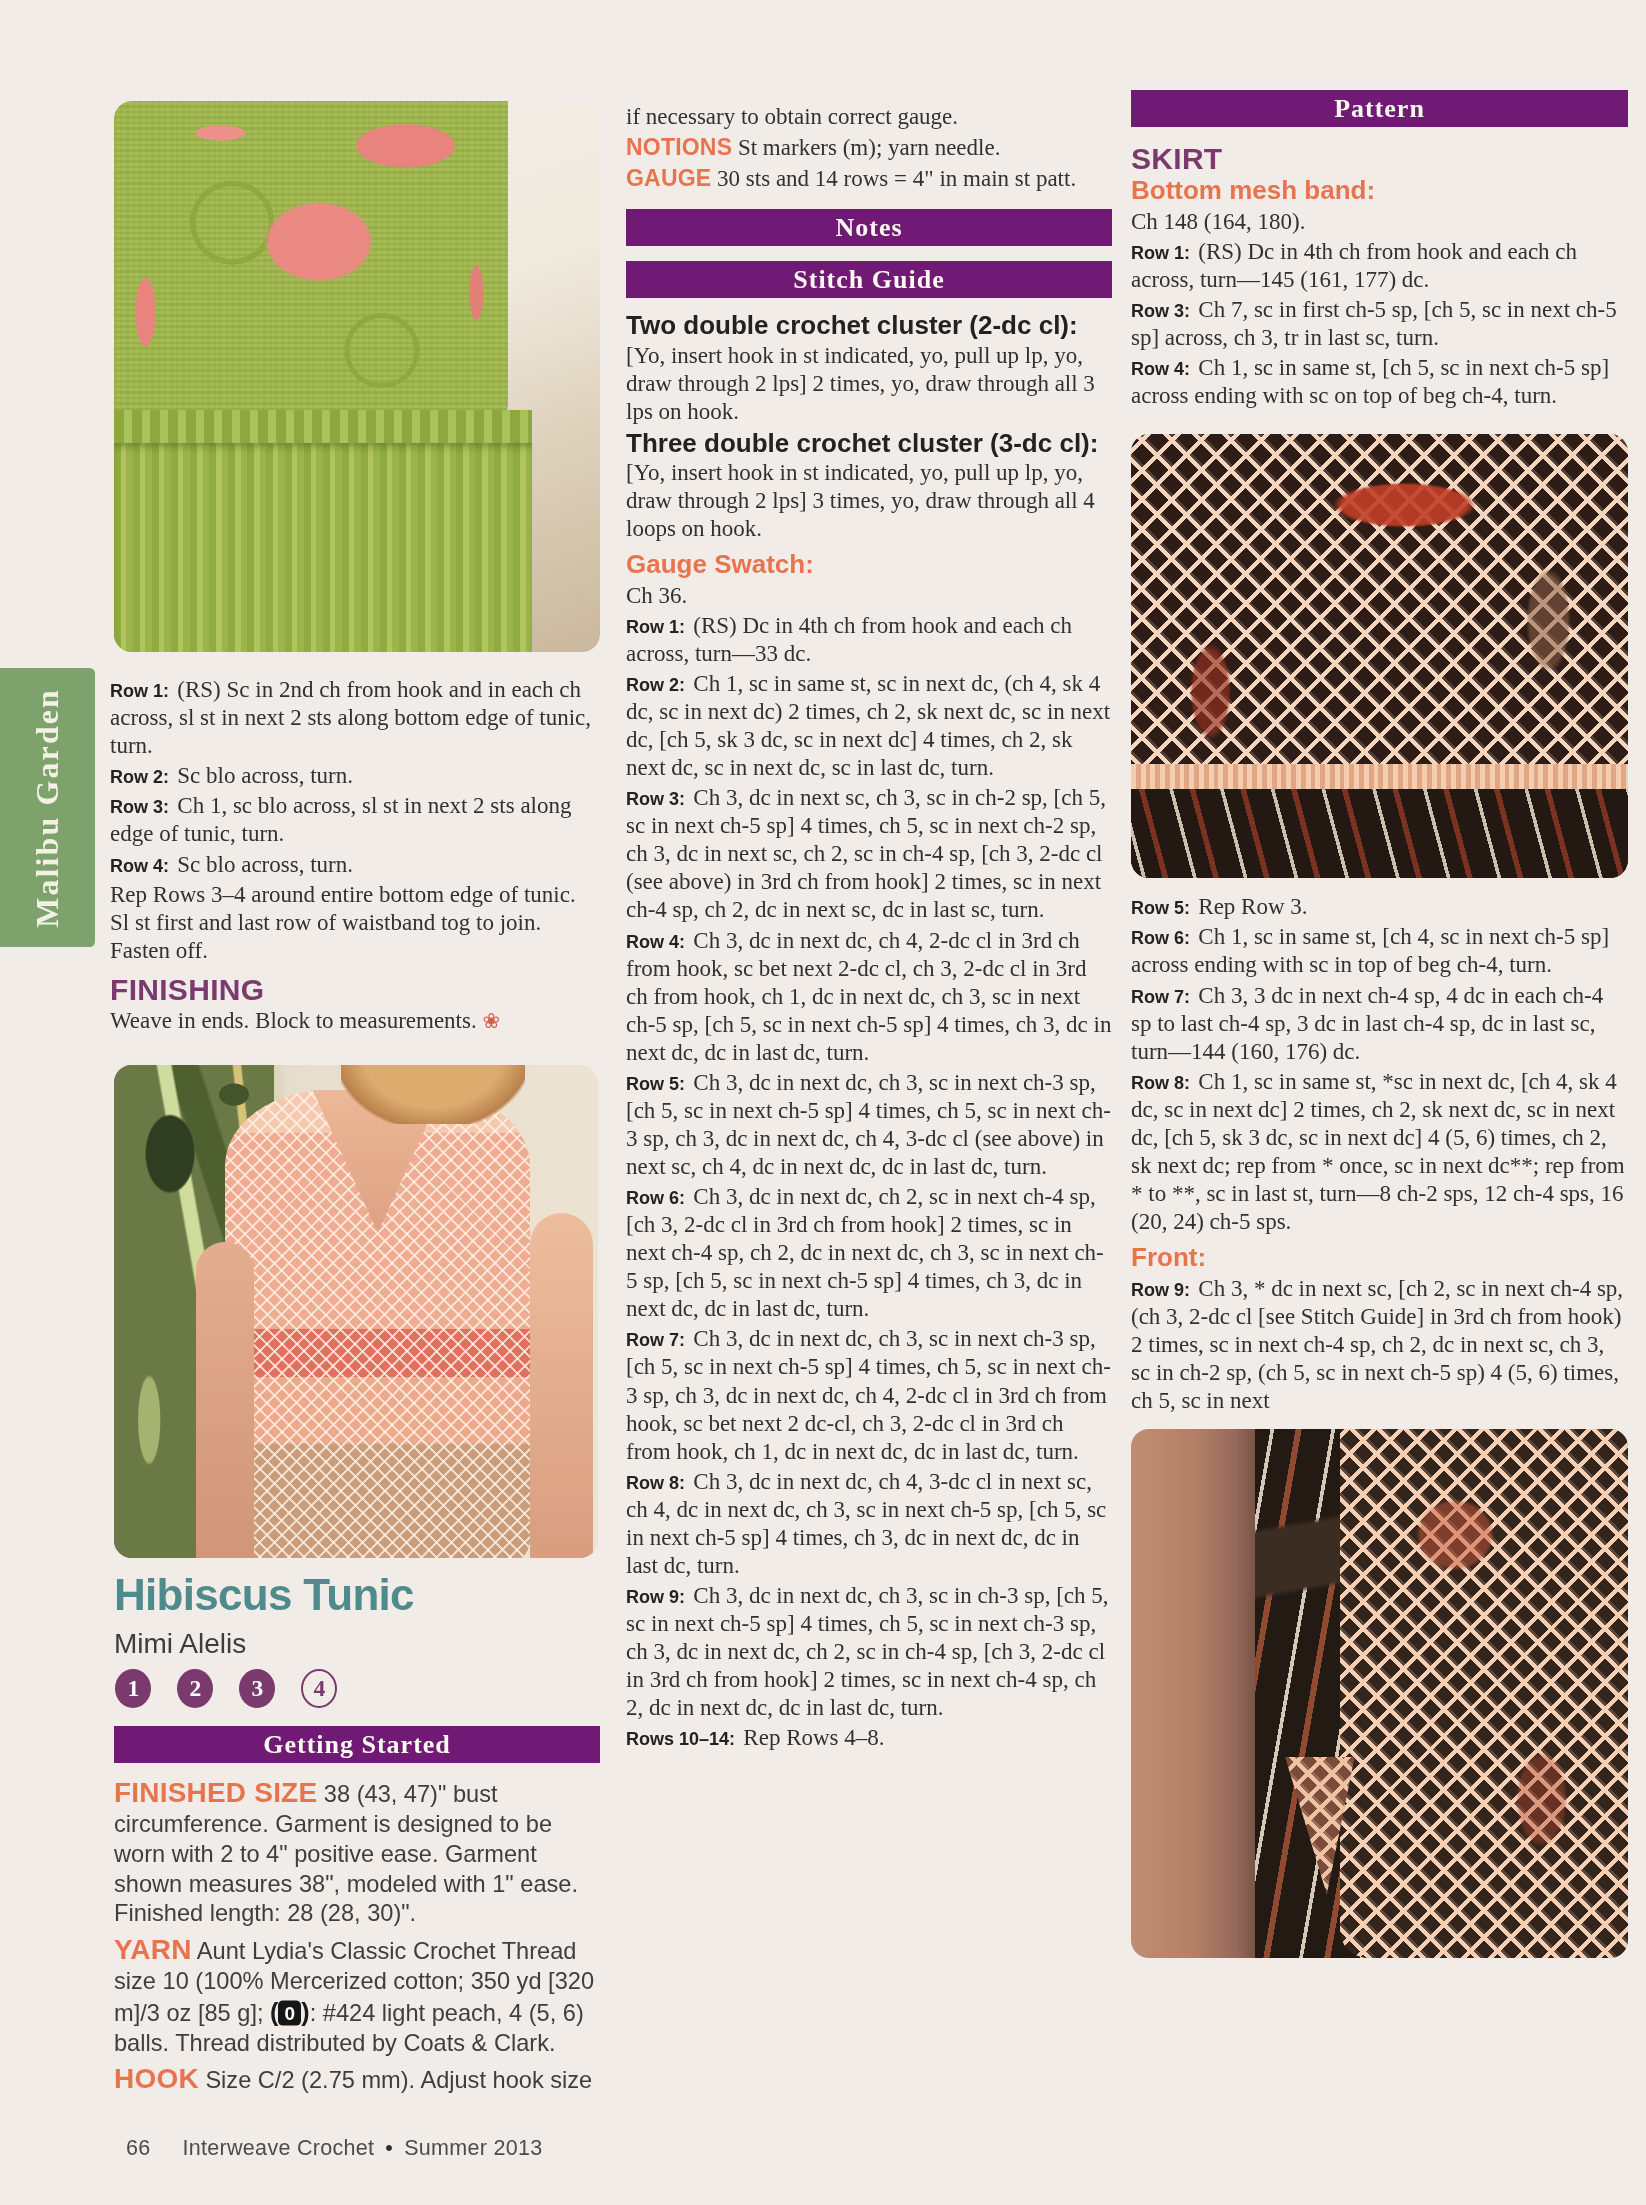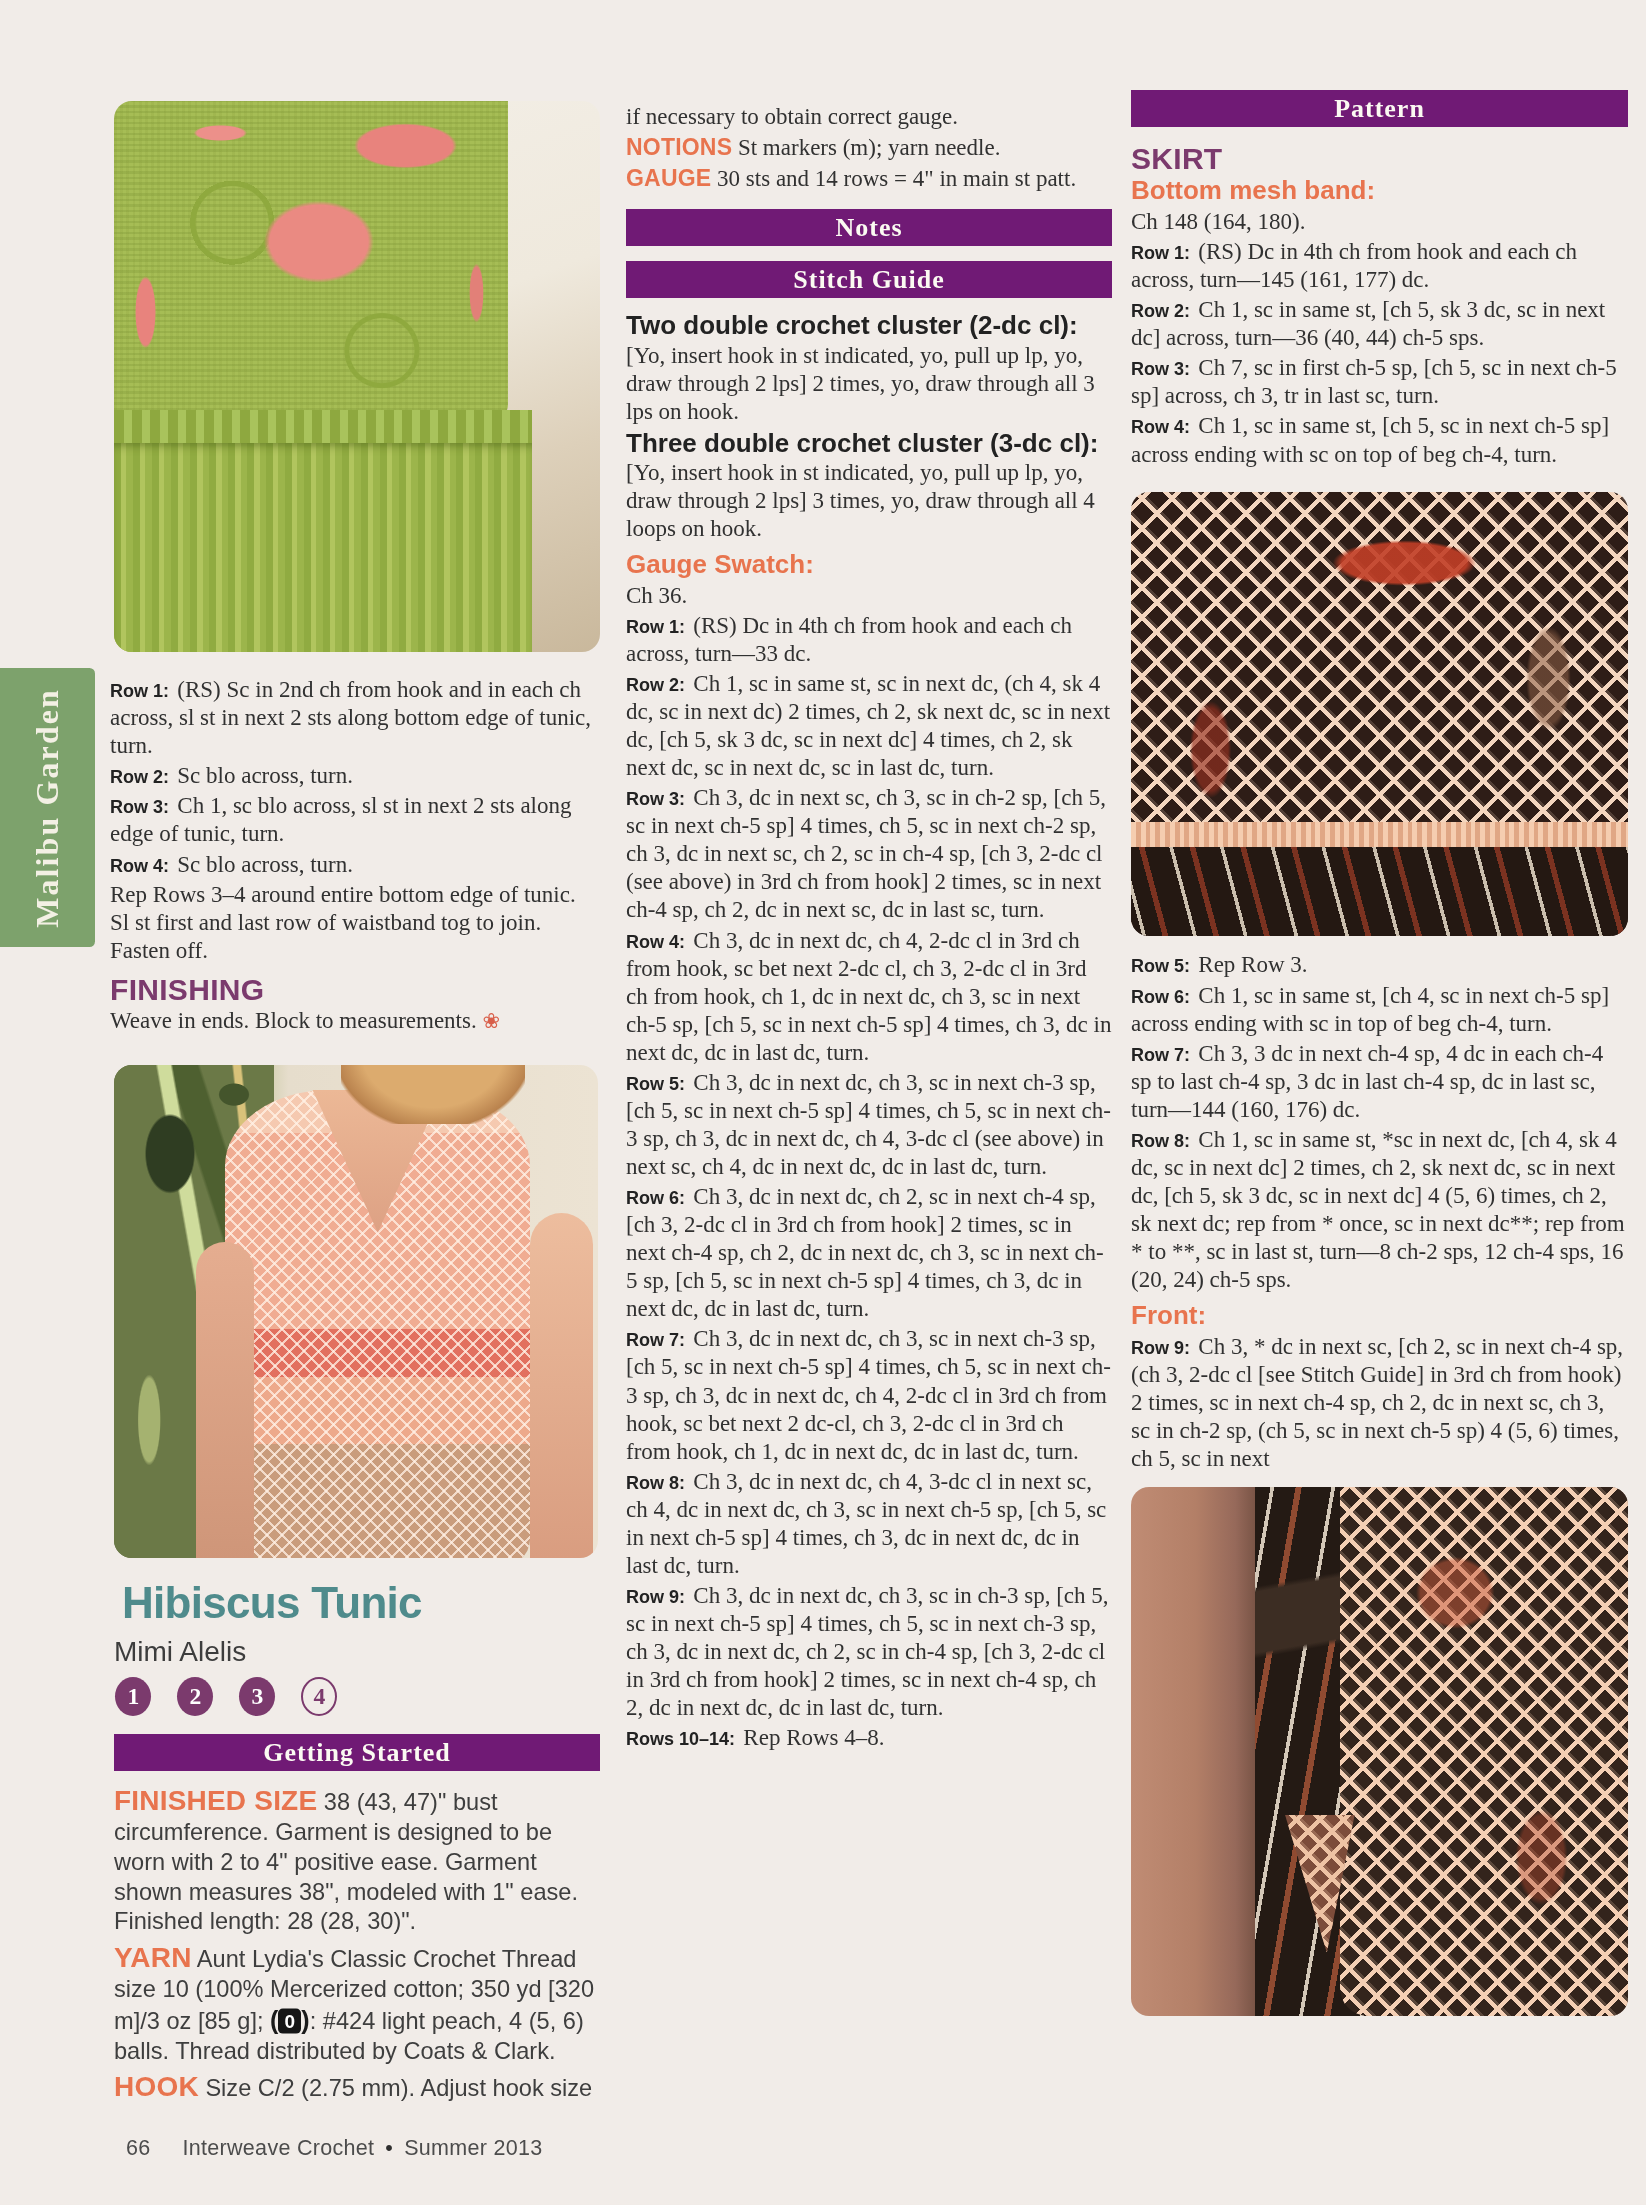--- a/index.html
+++ b/index.html
@@ -23,21 +23,21 @@
   .col-mid{left:626px;top:103px;}
   .col-right{left:1131px;top:90px;width:497px;}
   .left-waistband{position:absolute;left:110px;top:676px;width:486px;}
   .tunic-head{position:absolute;left:114px;top:1573px;width:486px;}
   
   .side-tab{position:absolute;left:0;top:668px;width:95px;height:279px;background:#7da26c;
             border-radius:0 5.5px 5.5px 0;display:flex;align-items:center;justify-content:center;}
   .side-tab-text{writing-mode:vertical-rl;transform:rotate(180deg);color:#f3f0e4;
                  font:700 32px "Liberation Serif",serif;letter-spacing:2.1px;white-space:nowrap;}
   
-  .title{margin:8px;font:700 44px/1 "Liberation Sans",sans-serif;color:#4f8b8c;letter-spacing:-0.7px;}
+  .title{margin:0;font:700 44px/1 "Liberation Sans",sans-serif;color:#4f8b8c;letter-spacing:-0.7px;}
   .author{margin:12.5px 0 11px 0;font:400 28px/1 "Liberation Sans",sans-serif;color:#3d3d3d;}
   .dots{display:flex;gap:26px;margin:4.2px 0 18px 1.4px;}
   .dot{display:inline-block;width:36px;height:39px;border-radius:50%;background:#7b3a6d;
        color:#fff;text-align:center;font:700 23.6px/39px "Liberation Serif",serif;}
   .dot i{font-style:normal;}
   .dot[data-variant="open"]{background:transparent;border:2.1px solid #7b3a6d;color:#7b3a6d;
        width:32px;height:35px;line-height:35px;}
   .flower{color:#d95f4a;font-size:21px;letter-spacing:-2.8px;}
   .yarn-sym{display:inline-block;font-family:"Liberation Sans",sans-serif;font-weight:700;color:#1a1a1a;}
   .yarn-sym::before{content:"(";font-size:25px;}
@@ -209,21 +209,20 @@
       </div>
   </section>
 
   <section class="col col-right">
     <div class="banner"><span>Pattern</span></div>
     <h3 class="ph" style="margin-top:16.6px">SKIRT</h3>
     <h4 class="oh" style="margin-top:1.4px">Bottom mesh band:</h4>
     <p class="row"><span class="rt">Ch 148 (164, 180).</span></p>
     <div>
         <p class="row"><b class="rl">Row 1:</b><span class="rt">(RS) Dc in 4th ch from hook and each ch across, turn—145 (161, 177) dc.</span></p>
-        <p class="row"><b class="rl">Row 2:</b><span class="rt">Ch 1, sc in same st, [ch 5, sk 3 dc, sc in next dc] across, turn—36 (40, 44) ch-5 sps.</span></p>
         <p class="row"><b class="rl">Row 3:</b><span class="rt">Ch 7, sc in first ch-5 sp, [ch 5, sc in next ch-5 sp] across, ch 3, tr in last sc, turn.</span></p>
         <p class="row"><b class="rl">Row 4:</b><span class="rt">Ch 1, sc in same st, [ch 5, sc in next ch-5 sp] across ending with sc on top of beg ch-4, turn.</span></p>
       </div>
     <div class="photo photo3">
       <div class="p3-hem"></div>
       <div class="p3-fabric"></div>
     </div>
     <div>
         <p class="row"><b class="rl">Row 5:</b><span class="rt">Rep Row 3.</span></p>
         <p class="row"><b class="rl">Row 6:</b><span class="rt">Ch 1, sc in same st, [ch 4, sc in next ch-5 sp] across ending with sc in top of beg ch-4, turn.</span></p>

